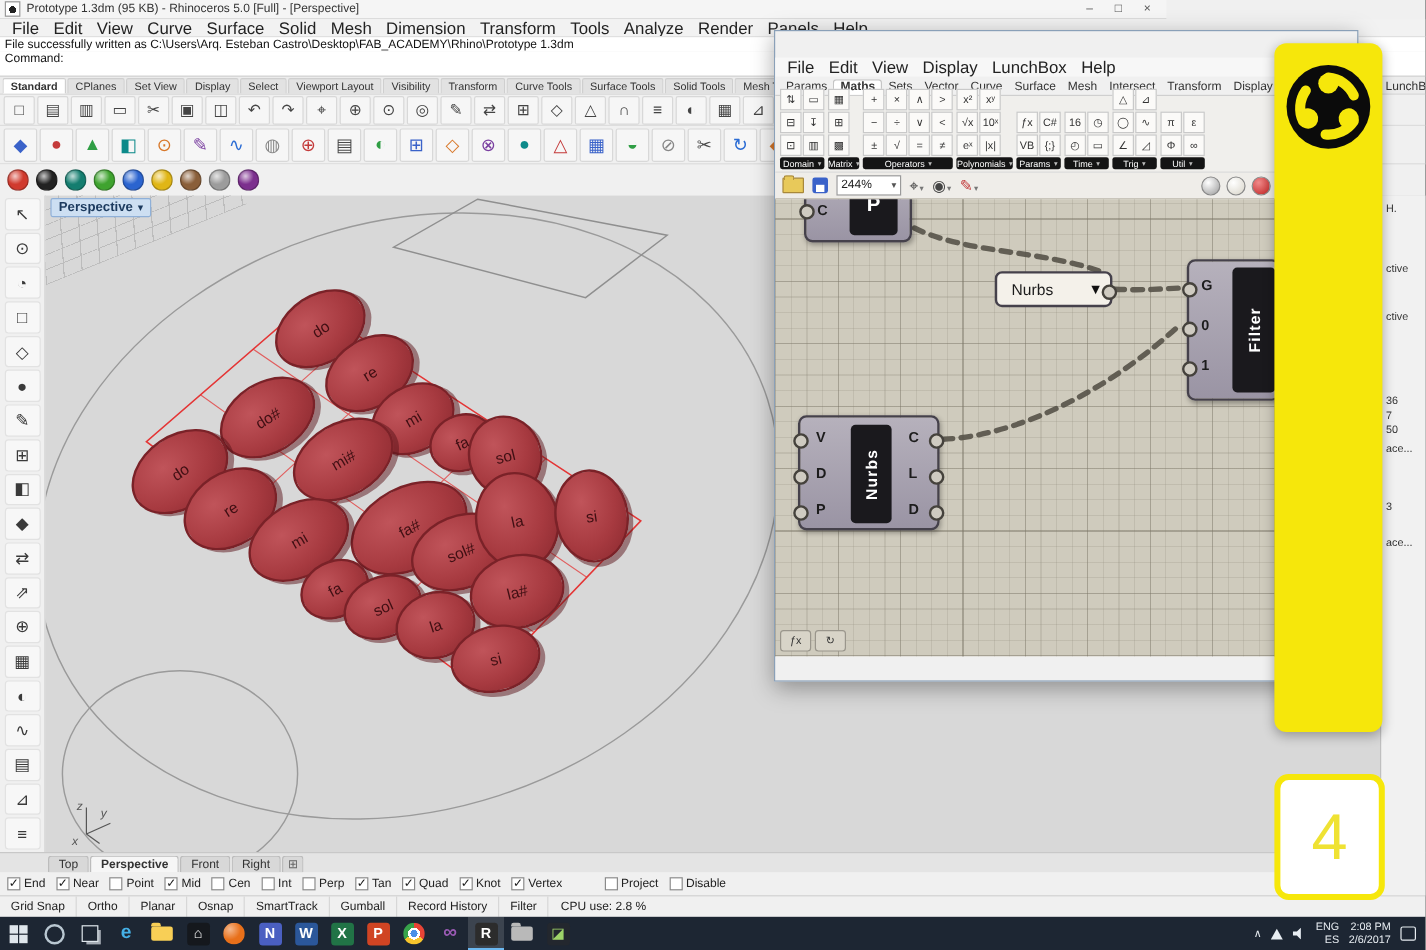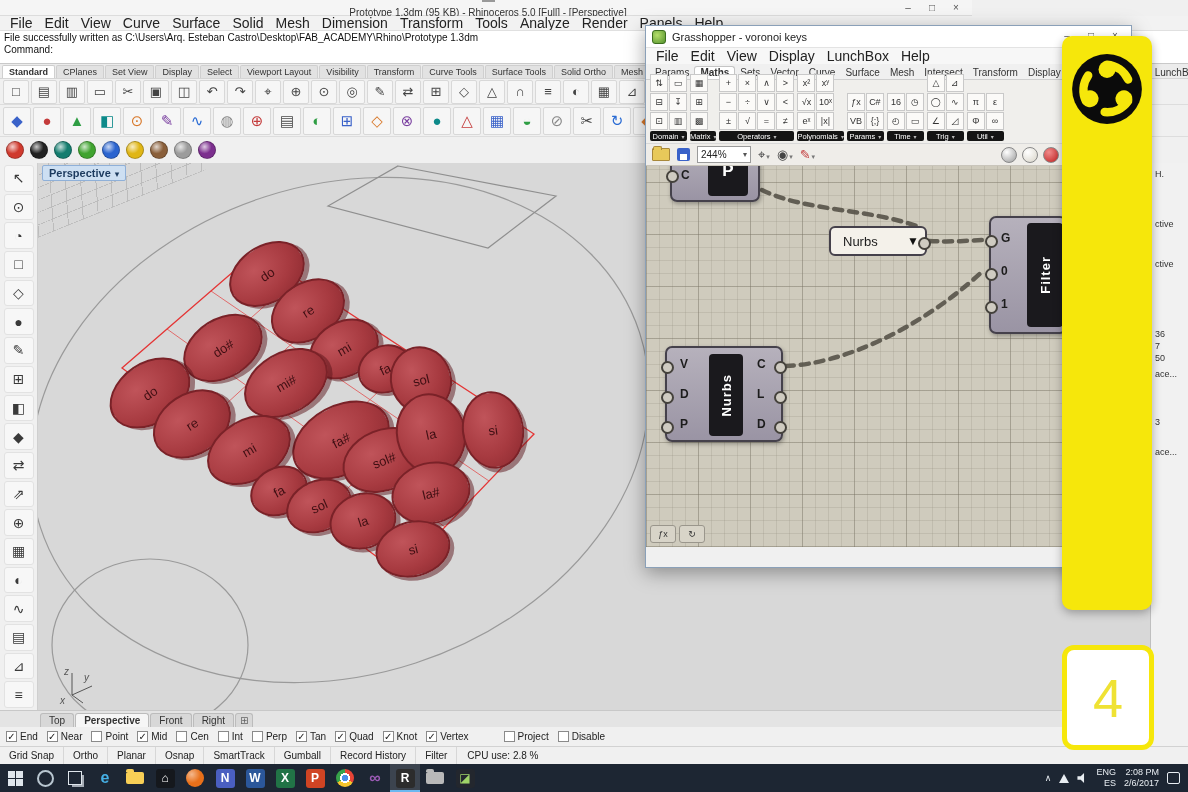--- a/index.html
+++ b/index.html
@@ -1,21 +1,21 @@
 <!DOCTYPE html>
 <html><head>
 <meta charset="utf-8">
 <style>
   html,body{margin:0;padding:0;background:#555;}
   #screen{position:relative;width:1188px;height:792px;overflow:hidden;background:#f0f0f0;
     font-family:"Liberation Sans","DejaVu Sans",sans-serif;font-size:10px;color:#222;}
 
   
   .r-titlebar{position:absolute;left:0;top:0;width:972px;height:16px;background:#f5f5f5;
-    border-bottom:1px solid #dcdcdc;display:flex;align-items:center;gap:5px;padding-left:4px;box-sizing:border-box;flex-direction:column;}
+    border-bottom:1px solid #dcdcdc;display:flex;align-items:center;gap:5px;padding-left:4px;box-sizing:border-box;}
   .r-appicon{width:11px;height:11px;background:#fff;border:1px solid #999;display:inline-block;
     background:radial-gradient(circle at 50% 55%, #222 0 3px, #fff 3px);}
   .r-title{font-size:10px;color:#333;}
   .winbtns{position:absolute;right:4px;top:0;display:flex;}
   .winbtns span{width:24px;height:15px;display:flex;align-items:center;justify-content:center;color:#555;font-size:10px;}
   .b-min::before{content:"–";} .b-max::before{content:"□";} .b-cls::before{content:"×";}
   .r-menubar{position:absolute;left:0;top:16px;width:1188px;height:14px;background:#f2f2f2;display:flex;
     align-items:center;gap:0;padding-left:4px;box-sizing:border-box;}
   .mi{padding:0 6px;font-size:14px;color:#222;}
   .r-msg{position:absolute;left:0;top:30px;width:1188px;height:13px;background:#fff;border-top:1px solid #e0e0e0;
@@ -210,21 +210,21 @@
       <span class="ttab on">Standard</span>
       <span class="ttab">CPlanes</span>
       <span class="ttab">Set View</span>
       <span class="ttab">Display</span>
       <span class="ttab">Select</span>
       <span class="ttab">Viewport Layout</span>
       <span class="ttab">Visibility</span>
       <span class="ttab">Transform</span>
       <span class="ttab">Curve Tools</span>
       <span class="ttab">Surface Tools</span>
-      <span class="ttab">Solid Ortho</span>
+      <span class="ttab">Solid Tools</span>
       <span class="ttab">Mesh Tools</span>
       <span class="ttab">Render Tools</span>
       <span class="ttab">Drafting</span>
       <span class="ttab">New in V5</span>
     </div>
   <div class="r-tb1" id="toolbar-row1">
       <span class="tbi">□</span>
       <span class="tbi">▤</span>
       <span class="tbi">▥</span>
       <span class="tbi">▭</span>
@@ -482,29 +482,20 @@
         <span class="stg">Osnap</span>
         <span class="stg">SmartTrack</span>
         <span class="stg">Gumball</span>
         <span class="stg">Record History</span>
         <span class="stg">Filter</span>
       </span>
     <span class="cpu">CPU use: 2.8 %</span>
   </div>
 
   <div id="gh">
-    <div class="gh-title">
-      <span class="gh-appicon"></span>
-      <span>Grasshopper - voronoi keys</span>
-      <span class="winbtns">
-        <span class="b-min"></span>
-        <span class="b-max"></span>
-        <span class="b-cls"></span>
-      </span>
-    </div>
     <div class="gh-menu" id="gh-menubar">
         <span class="mi">File</span>
         <span class="mi">Edit</span>
         <span class="mi">View</span>
         <span class="mi">Display</span>
         <span class="mi">LunchBox</span>
         <span class="mi">Help</span>
       </div>
     <div class="gh-tabs" id="gh-tabbar">
         <span class="gtab">Params</span>

